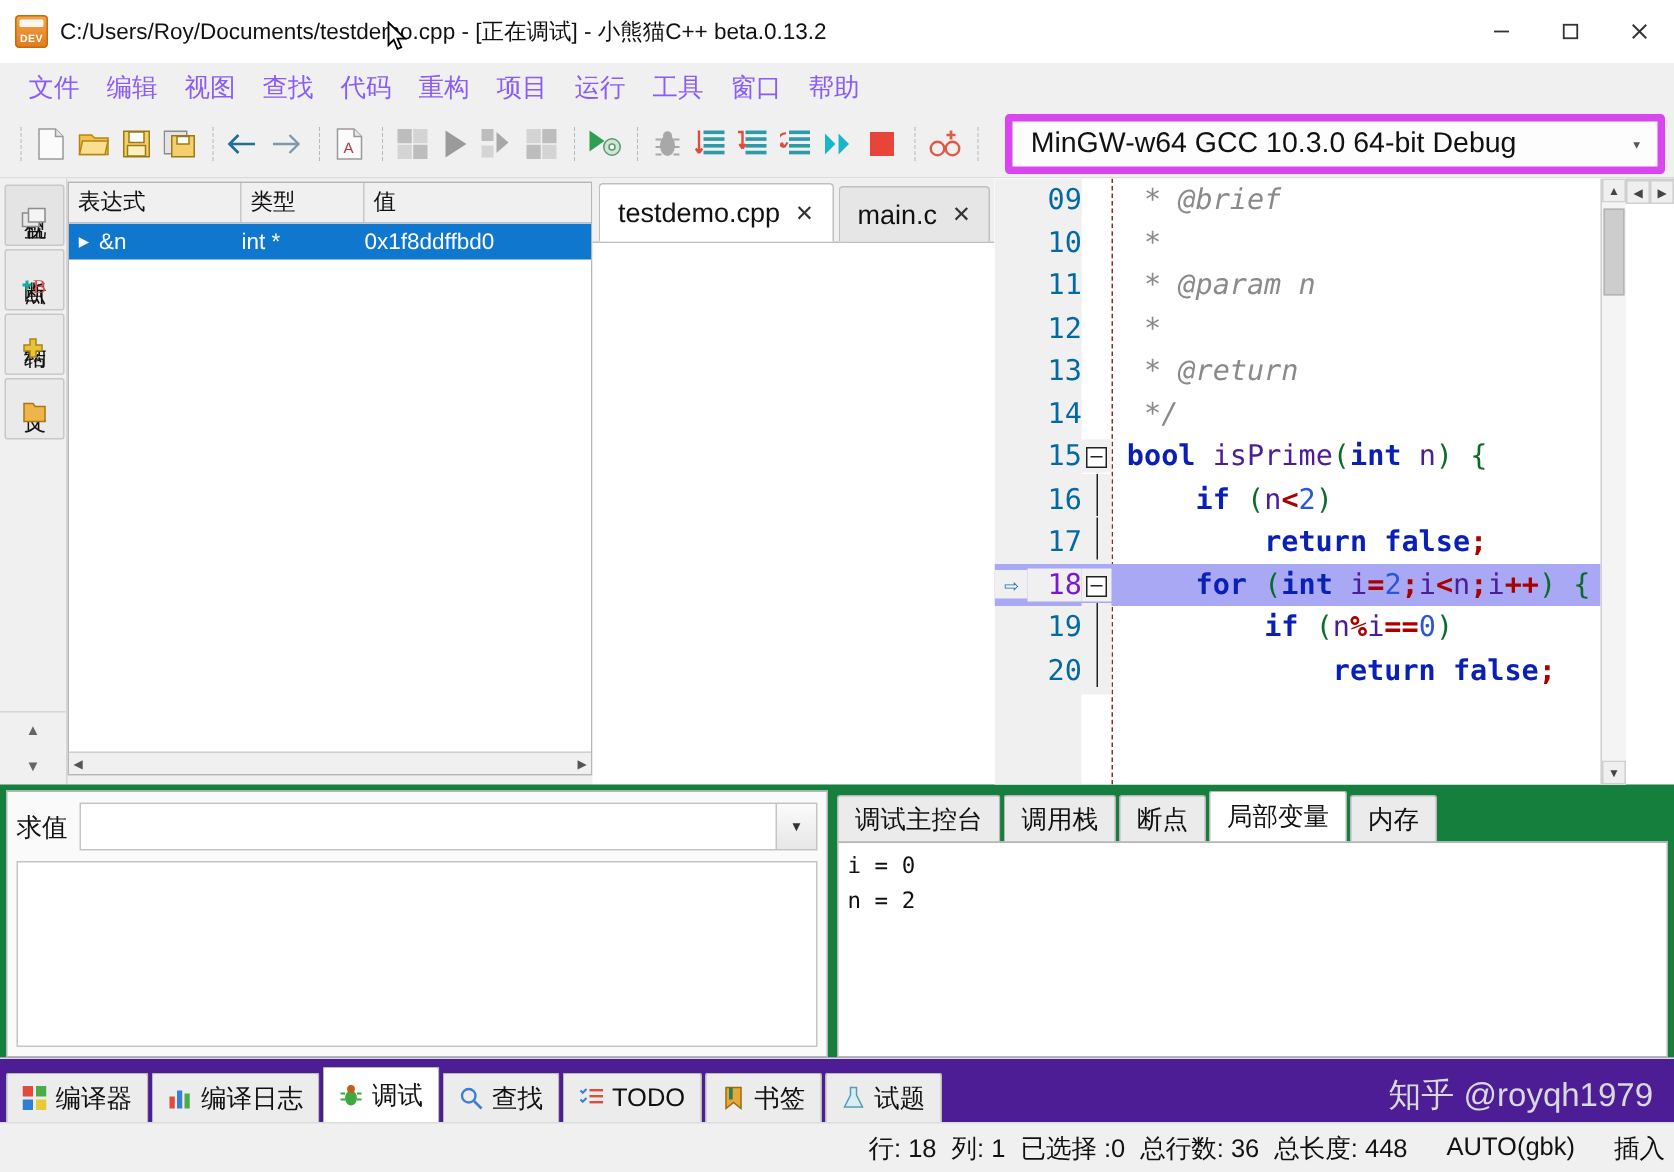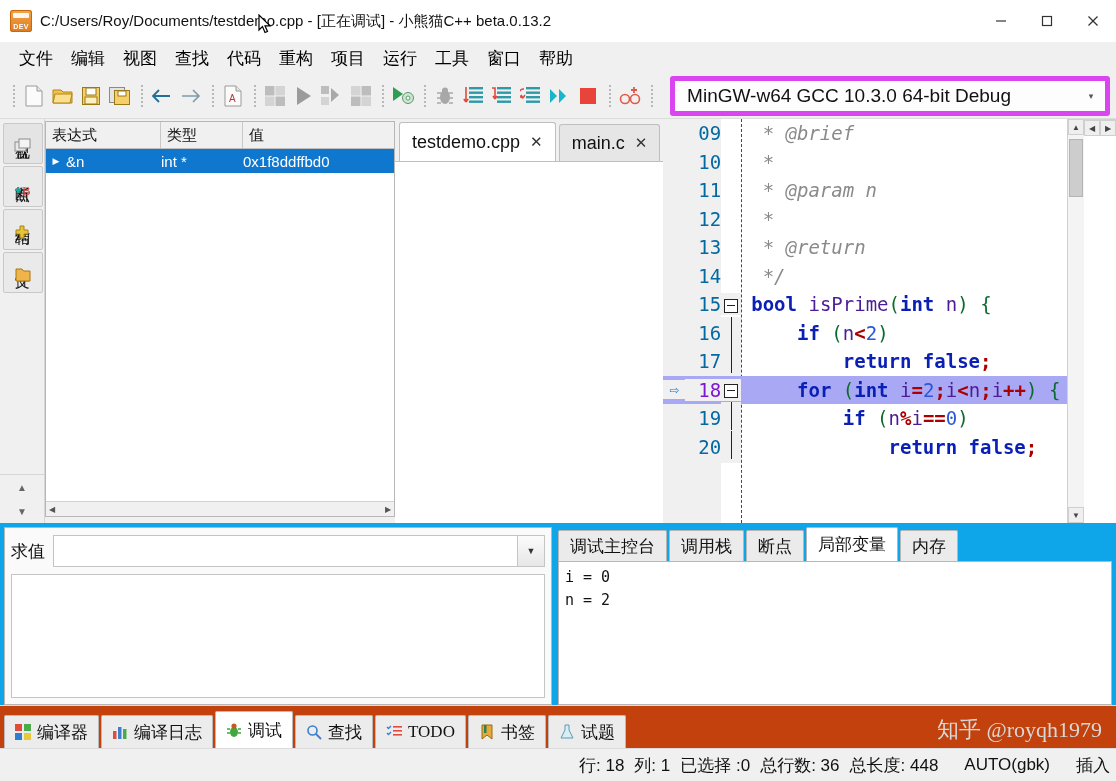--- a/index.html
+++ b/index.html
@@ -23,21 +23,21 @@
   .title-text{font-size:15px;color:#111;white-space:nowrap;}
   .win-ctrls{position:absolute;right:0;top:0;height:42px;display:flex;}
   .win-btn{width:46px;height:42px;display:flex;align-items:center;justify-content:center;
     color:#333;font-size:15px;line-height:1;}
   .win-btn.close{font-size:17px;}
   .win-btn svg{display:block;}
   .cursor-arrow{position:absolute;left:258px;top:14px;width:14px;height:20px;pointer-events:none;}
 
   
   .menubar{height:32px;background:#f0f0f0;display:flex;align-items:center;padding-left:10px;flex:0 0 auto;}
-  .menuitem{font-size:17px;color:#000000;padding:2px 9px;white-space:nowrap;}
+  .menuitem{font-size:17px;color:#8b5cf6;padding:2px 9px;white-space:nowrap;}
 
   
   .toolbar{height:44px;background:#f0f0f0;display:flex;align-items:center;padding:0 6px;flex:0 0 auto;
     border-bottom:1px solid #dcdcdc;}
   .tb-btn{width:30px;height:30px;margin:0 1px;display:flex;align-items:center;justify-content:center;}
   .tb-sep{width:9px;height:26px;margin:0 3px;position:relative;}
   .tb-sep:before{content:"";position:absolute;left:4px;top:1px;bottom:1px;width:2px;
     background-image:radial-gradient(#b8b8b8 42%,transparent 44%);background-size:2px 4px;}
   .combo{margin-left:12px;height:30px;flex:0 0 auto;width:412px;background:#fdfdfd;
     border:5px solid #d946ef;border-radius:3px;display:flex;align-items:center;
@@ -118,21 +118,21 @@
   .vsb-btn{height:16px;display:flex;align-items:center;justify-content:center;font-size:8px;color:#444;
     background:#efefef;border:1px solid #cfcfcf;box-sizing:border-box;}
   .vsb-track{flex:1;background:#f4f4f4;position:relative;}
   .vsb-thumb{position:absolute;left:1px;right:1px;top:4px;height:56px;background:#cdcdcd;border:1px solid #b4b4b4;}
   .hscrollbar{height:16px;background:#f0f0f0;border-top:1px solid #d0d0d0;display:flex;flex:0 0 auto;}
   .hsb-btn{width:16px;display:flex;align-items:center;justify-content:center;font-size:8px;color:#444;
     background:#efefef;border:1px solid #cfcfcf;box-sizing:border-box;}
   .hsb-track{flex:1;background:#f4f4f4;}
 
   
-  .bottom{height:182px;display:flex;flex:0 0 auto;background:#0ea5e9;padding:4px 4px 0 4px;box-sizing:border-box;}
+  .bottom{height:182px;display:flex;flex:0 0 auto;background:#15803d;padding:4px 4px 0 4px;box-sizing:border-box;}
   .evalpanel{width:548px;background:#fafafa;border:1px solid #b6b6b6;display:flex;
     flex-direction:column;padding:6px;box-sizing:border-box;flex:0 0 auto;}
   .evalrow{display:flex;align-items:center;height:34px;flex:0 0 auto;}
   .evallabel{font-size:17px;color:#111;margin-right:8px;white-space:nowrap;}
   .evalinput{flex:1;height:32px;border:1px solid #c4c4c4;background:#fff;display:flex;align-items:center;
     box-sizing:border-box;}
   .evalinput input{flex:1;border:none;outline:none;height:28px;font-size:15px;padding-left:6px;
     background:transparent;font-family:"Liberation Sans",sans-serif;}
   .evalinput .dd{width:26px;height:30px;background:linear-gradient(#fbfbfb,#e7e7e7);
     border-left:1px solid #c4c4c4;display:flex;align-items:center;justify-content:center;
@@ -142,22 +142,22 @@
   .dbgtabs{height:34px;display:flex;align-items:flex-end;flex:0 0 auto;}
   .dtab{height:30px;display:flex;align-items:center;padding:0 11px;font-size:17px;color:#111;
     border:1px solid #b6b6b6;border-bottom:none;background:#ebebeb;margin-right:2px;
     border-radius:2px 2px 0 0;white-space:nowrap;}
   .dtab.active{background:#fff;height:33px;}
   .dbgbody{flex:1;border:1px solid #b6b6b6;background:#fff;padding:4px 6px;
     font-family:"DejaVu Sans Mono","Liberation Mono",monospace;font-size:15px;color:#111;
     line-height:1.55;overflow:hidden;}
 
   
-  .btabbar{height:42px;background:#c2410c;display:flex;align-items:flex-end;flex:0 0 auto;
-    padding-left:4px;border-top:1px solid #dcdcdc;position:relative;font-family:Liberation Serif, serif;}
+  .btabbar{height:42px;background:#4c1d95;display:flex;align-items:flex-end;flex:0 0 auto;
+    padding-left:4px;border-top:1px solid #dcdcdc;position:relative;}
   .btab{height:32px;display:flex;align-items:center;padding:0 10px;font-size:17px;color:#111;
     border:1px solid #b9b9b9;border-bottom:none;background:#ececec;margin-right:2px;
     border-radius:2px 2px 0 0;white-space:nowrap;}
   .btab.active{background:#fff;height:36px;}
   .btab .bicon{margin-right:6px;display:flex;align-items:center;}
   .watermark{position:absolute;right:14px;top:9px;font-size:22px;color:#d9d9d9;white-space:nowrap;}
 
   
   .statusbar{height:32px;background:#f0f0f0;display:flex;align-items:center;
     justify-content:flex-end;flex:0 0 auto;border-top:1px solid #dcdcdc;padding-right:6px;}

